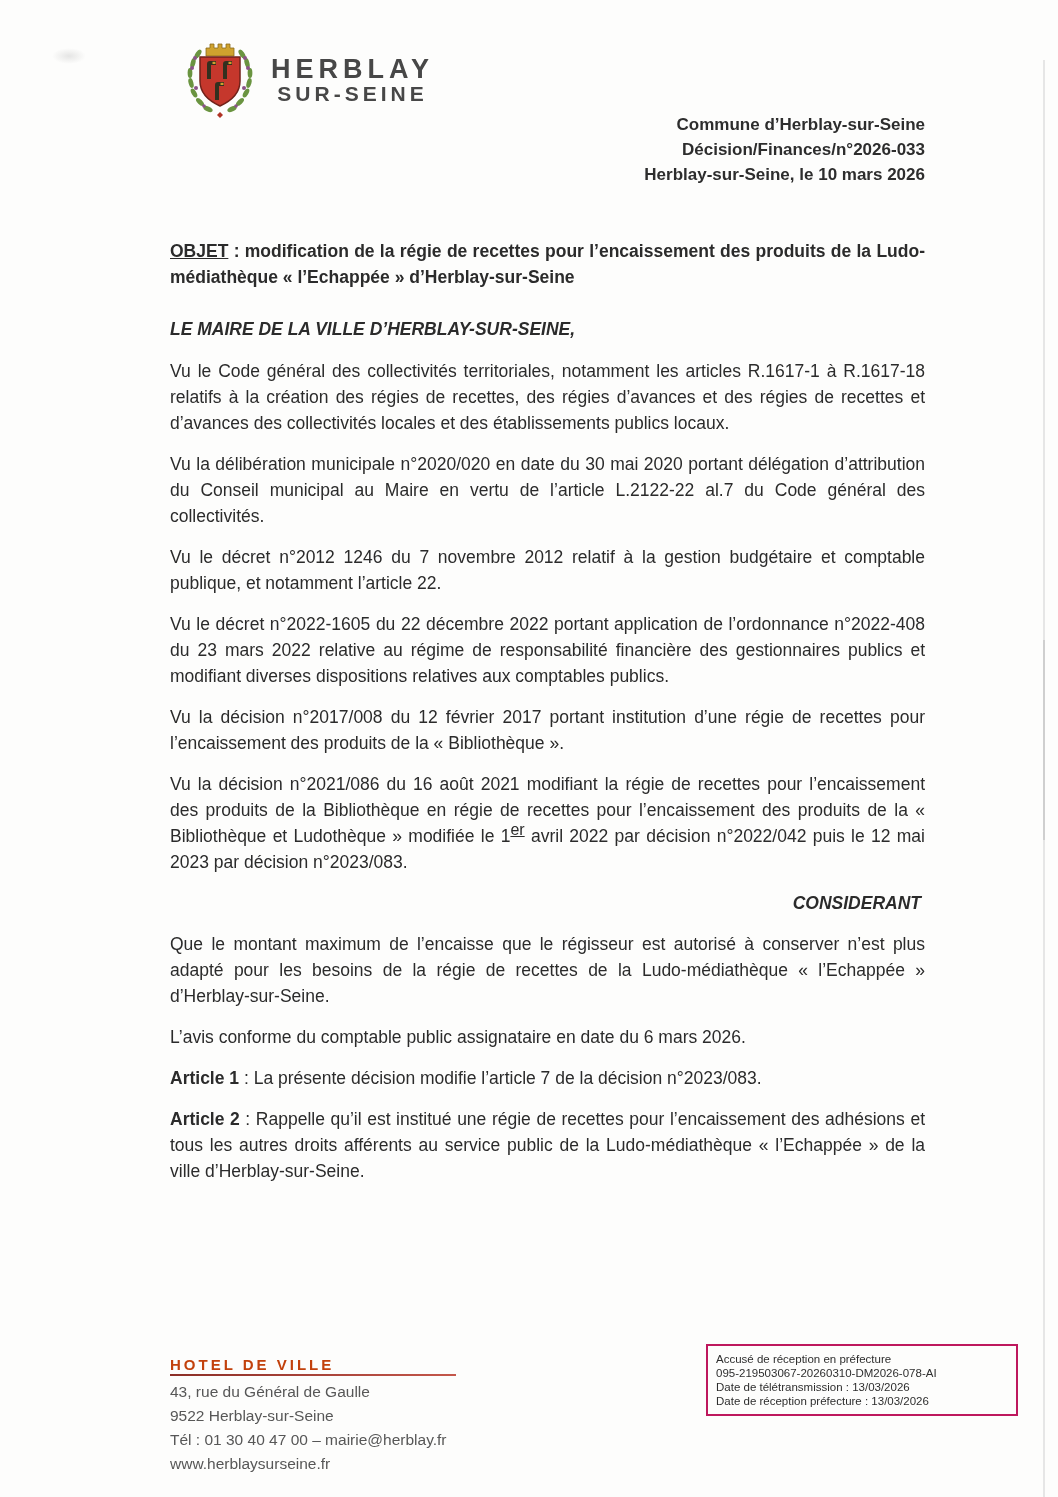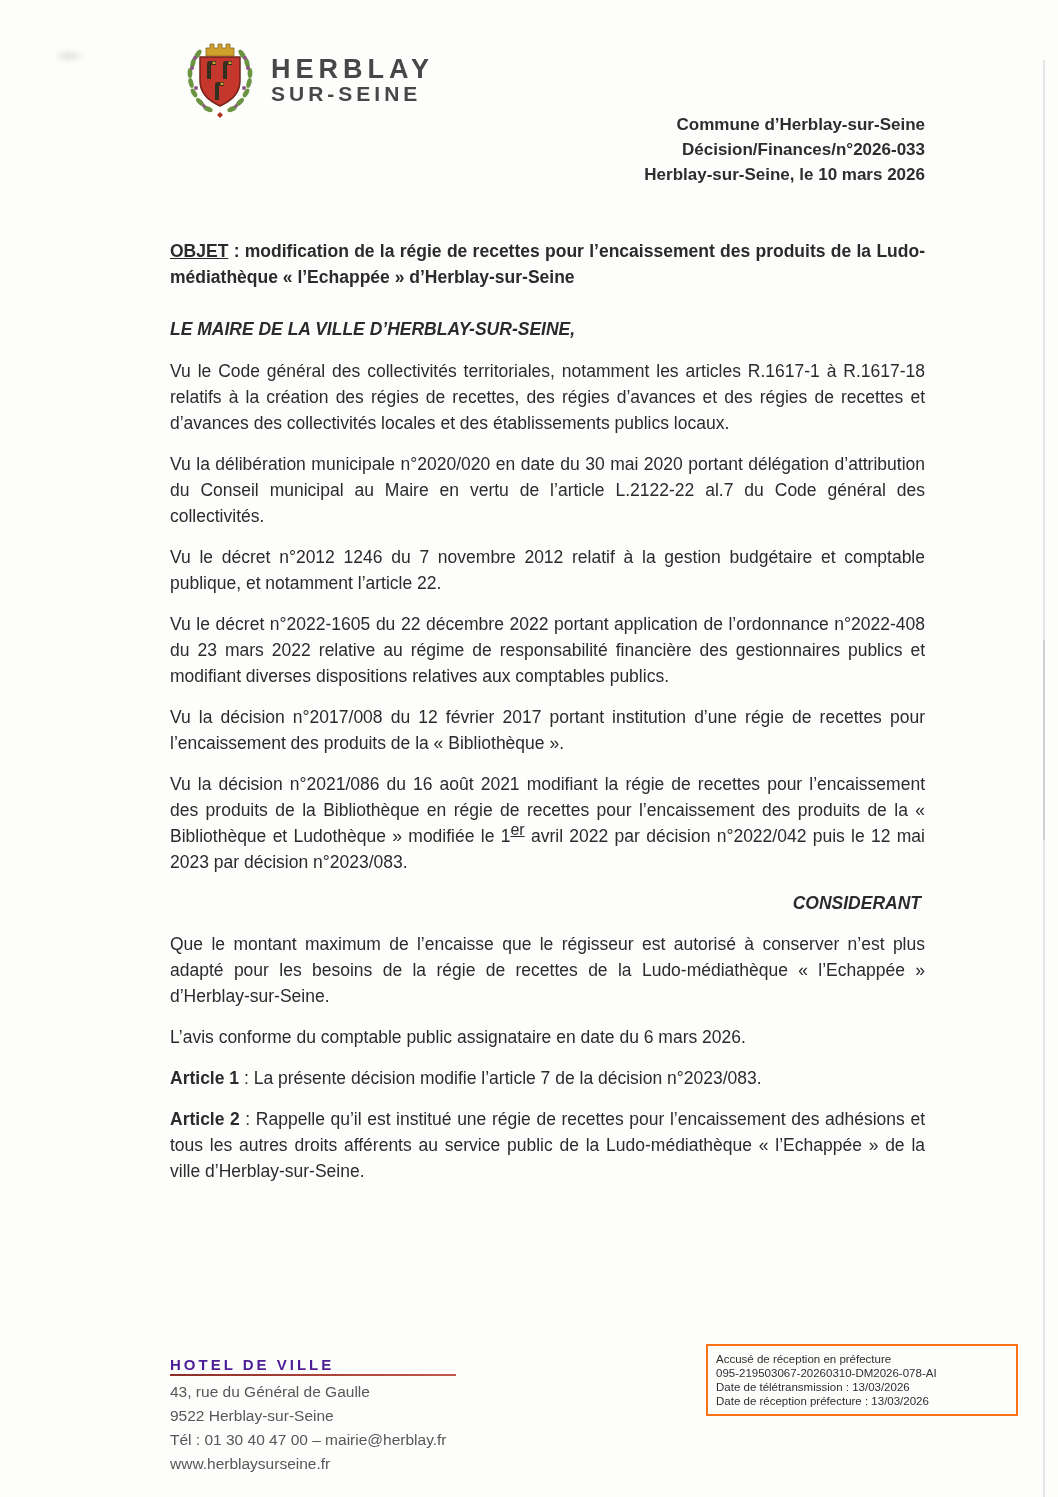--- a/index.html
+++ b/index.html
@@ -14,48 +14,48 @@
   }
   
   .smudge{position:absolute;left:52px;top:48px;width:34px;height:16px;border-radius:50%;
     background:radial-gradient(ellipse at center, rgba(120,120,120,.18), rgba(120,120,120,0) 70%);}
   .scanline{position:absolute;top:60px;bottom:0;left:1043px;width:2px;background:#e6e6e6;}
   .scanline .dark{position:absolute;top:580px;height:200px;left:0;width:2px;background:#cfcfcf;}
 
   
   .logo{position:absolute;left:183px;top:40px;display:flex;align-items:flex-start;}
   .crest{width:74px;height:80px;display:block;}
-  .wordmark{margin-left:14px;margin-top:16px;color:#474747;}
+  .wordmark{margin-left:14px;margin-top:16px;color:#474747;text-align:center;}
   .wordmark .l1{font-size:27px;font-weight:700;letter-spacing:5px;line-height:26px;}
   .wordmark .l2{font-size:21px;font-weight:700;letter-spacing:4px;line-height:24px;}
 
   
   .header-meta{position:absolute;top:112px;right:133px;text-align:right;
     font-size:17px;font-weight:700;line-height:25px;color:#2d2d2d;}
 
   
   .content{position:absolute;left:170px;top:238px;width:755px;font-size:17.5px;line-height:26px;}
   .content p{margin:0 0 15px;text-align:justify;}
   p.objet{font-weight:700;margin-bottom:26px;}
   .objet .lbl{text-decoration:underline;}
   p.h-bi{font-weight:700;font-style:italic;text-align:left;margin-bottom:16px;}
   p.h-cons{font-weight:700;font-style:italic;text-align:right;margin:6px 4px 15px;}
   p.h-dec{font-weight:700;font-style:italic;text-align:left;margin:8px 0 15px;}
   .art-lbl{font-weight:700;}
   sup{font-size:16px;line-height:0;text-decoration:underline;}
 
   
   .footer-title{position:absolute;left:170px;top:1356px;font-size:15px;font-weight:700;
-    letter-spacing:3px;color:#4c1d95;}
+    letter-spacing:3px;color:#c2410c;}
   .footer-rule{position:absolute;left:170px;top:1374px;width:286px;height:2px;
     background:linear-gradient(to right,#8c2f27,#c4574b);}
   .footer-address{position:absolute;left:170px;top:1380px;font-size:15.5px;line-height:24px;color:#575757;}
 
   .pref-box{position:absolute;left:706px;top:1344px;width:292px;
-    border:2px solid #f97316;padding:6px 8px;
+    border:2px solid #be185d;padding:6px 8px;
     font-size:11.5px;line-height:14px;color:#2e2e2e;}
 </style>
 </head>
 <body>
 
 <div class="page">
 
   <div class="smudge"></div>
   <div class="scanline">
       <div class="dark"></div>

